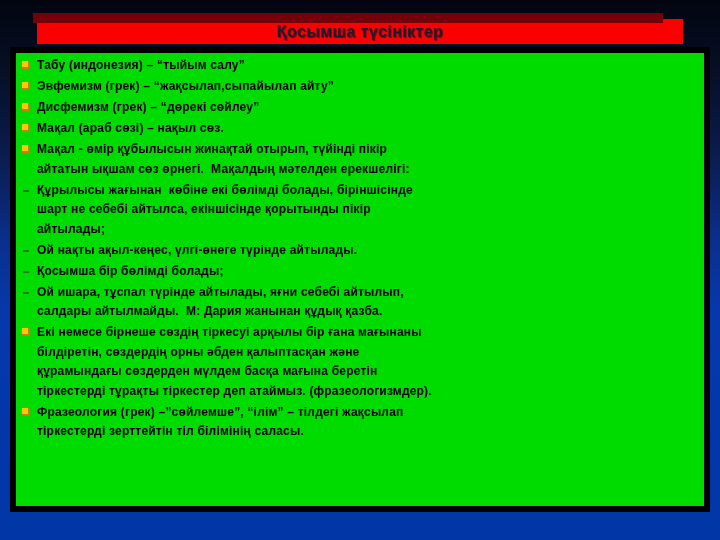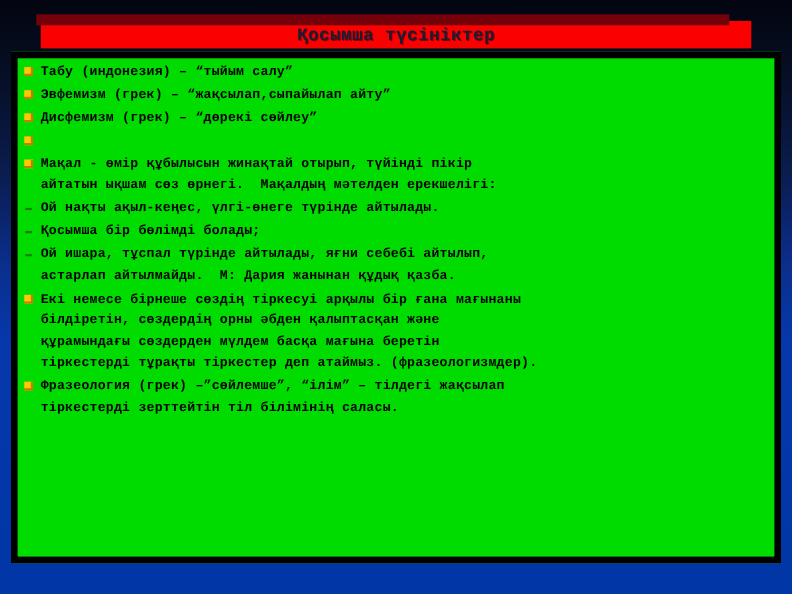--- a/index.html
+++ b/index.html
@@ -1,20 +1,20 @@
 <!DOCTYPE html>
 <html style="--titlebar: #fa0000; --titleshadow: #74000a; --green: #00dc00; --border: #000000; --bullet: #ffc800; --text: #000000;"><head>
 <meta charset="utf-8">
 <style>
   html,body{margin:0;padding:0;background:#000;}
   .stage{
     position:relative;
     width:720px;height:540px;
     overflow:hidden;
-    font-family:Liberation Mono, monospace;
+    font-family:Liberation Sans, sans-serif;
     background:linear-gradient(180deg,
       #02050f 0%, #071028 14%, #0b1d52 30%,
       #0a2f8e 45%, #0638ac 58%, #0036a6 100%);
   }
   .title-bar{
     position:absolute;
     left:37px; top:19px;
     width:646px; height:25px;
     background:var(--titlebar,#fa0000);
     display:flex;align-items:center;justify-content:center;
@@ -101,38 +101,45 @@
         <li class="bullet-item">
           <span class="marker lv1"></span>
           <span class="btext">Эвфемизм (грек) – “жақсылап,сыпайылап айту”</span>
         </li>
         <li class="bullet-item">
           <span class="marker lv1"></span>
           <span class="btext">Дисфемизм (грек) – “дөрекі сөйлеу”</span>
         </li>
         <li class="bullet-item">
           <span class="marker lv1"></span>
+          <span class="btext">Мақал (араб сөзі) – нақыл сөз.</span>
         </li>
         <li class="bullet-item">
           <span class="marker lv1"></span>
           <span class="btext">Мақал - өмір құбылысын жинақтай отырып, түйінді пікір
 айтатын ықшам сөз өрнегі.  Мақалдың мәтелден ерекшелігі:</span>
+        </li>
+        <li class="bullet-item">
+          <span class="marker lv2"></span>
+          <span class="btext">Құрылысы жағынан  көбіне екі бөлімді болады, біріншісінде
+шарт не себебі айтылса, екіншісінде қорытынды пікір
+айтылады;</span>
         </li>
         <li class="bullet-item">
           <span class="marker lv2"></span>
           <span class="btext">Ой нақты ақыл-кеңес, үлгі-өнеге түрінде айтылады.</span>
         </li>
         <li class="bullet-item">
           <span class="marker lv2"></span>
           <span class="btext">Қосымша бір бөлімді болады;</span>
         </li>
         <li class="bullet-item">
           <span class="marker lv2"></span>
           <span class="btext">Ой ишара, тұспал түрінде айтылады, яғни себебі айтылып,
-астарлап айтылмайды.  М: Дария жанынан құдық қазба.</span>
+салдары айтылмайды.  М: Дария жанынан құдық қазба.</span>
         </li>
         <li class="bullet-item">
           <span class="marker lv1"></span>
           <span class="btext">Екі немесе бірнеше сөздің тіркесуі арқылы бір ғана мағынаны
 білдіретін, сөздердің орны әбден қалыптасқан және
 құрамындағы сөздерден мүлдем басқа мағына беретін
 тіркестерді тұрақты тіркестер деп атаймыз. (фразеологизмдер).</span>
         </li>
         <li class="bullet-item">
           <span class="marker lv1"></span>

